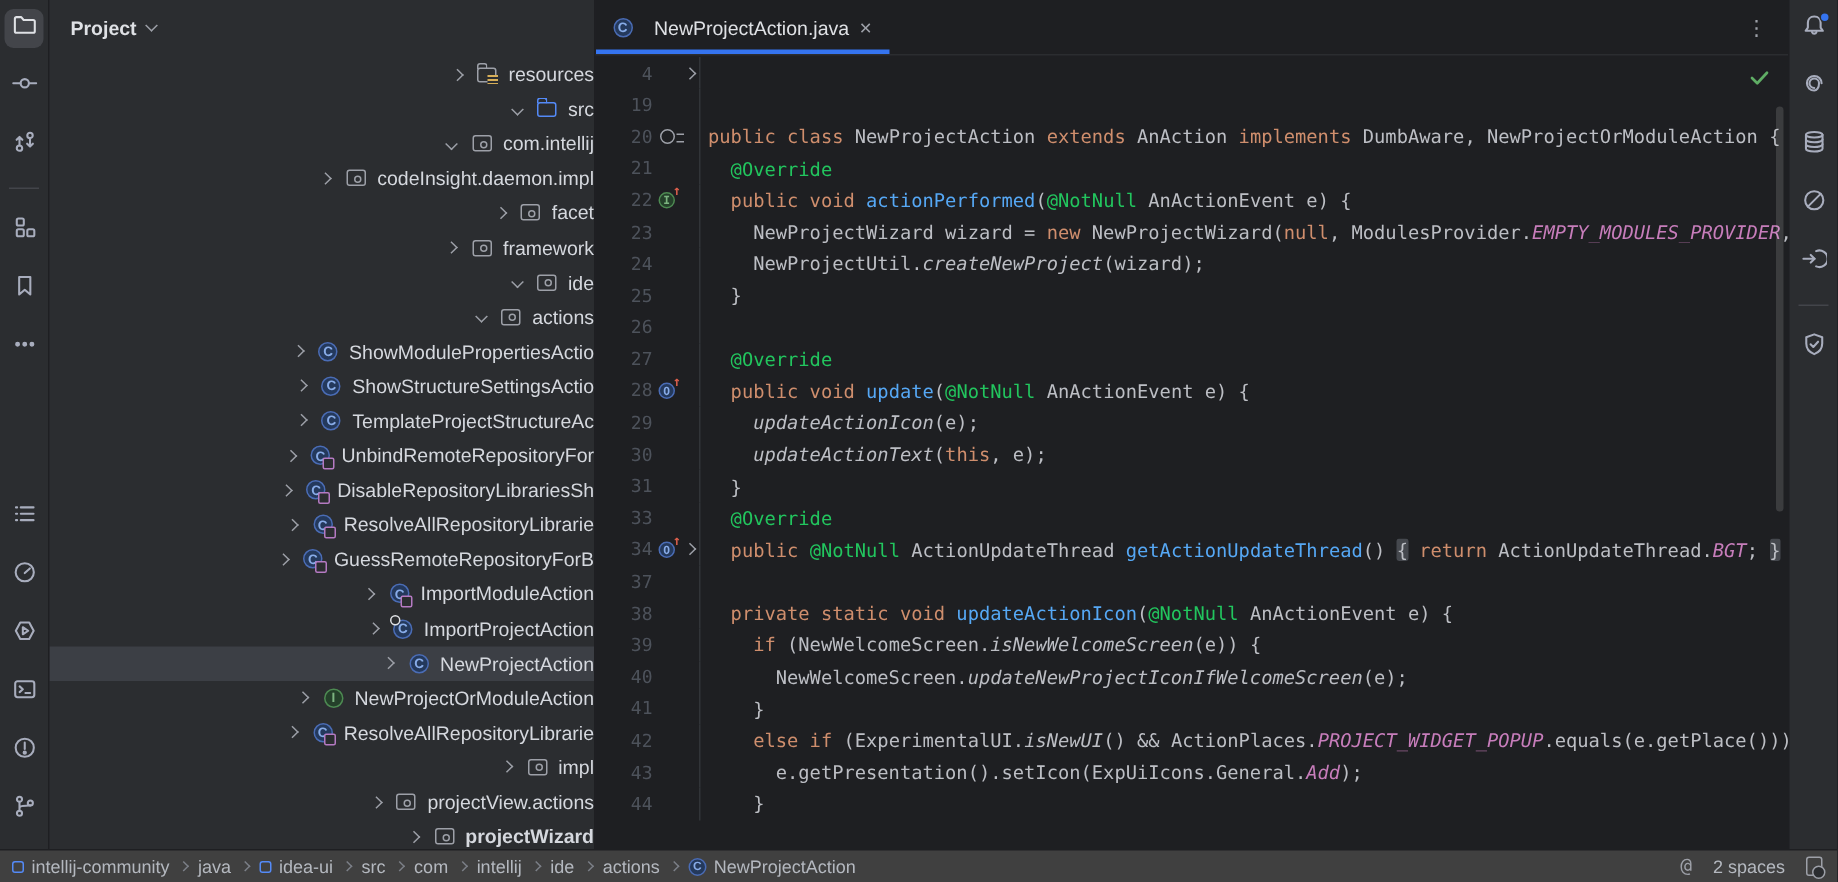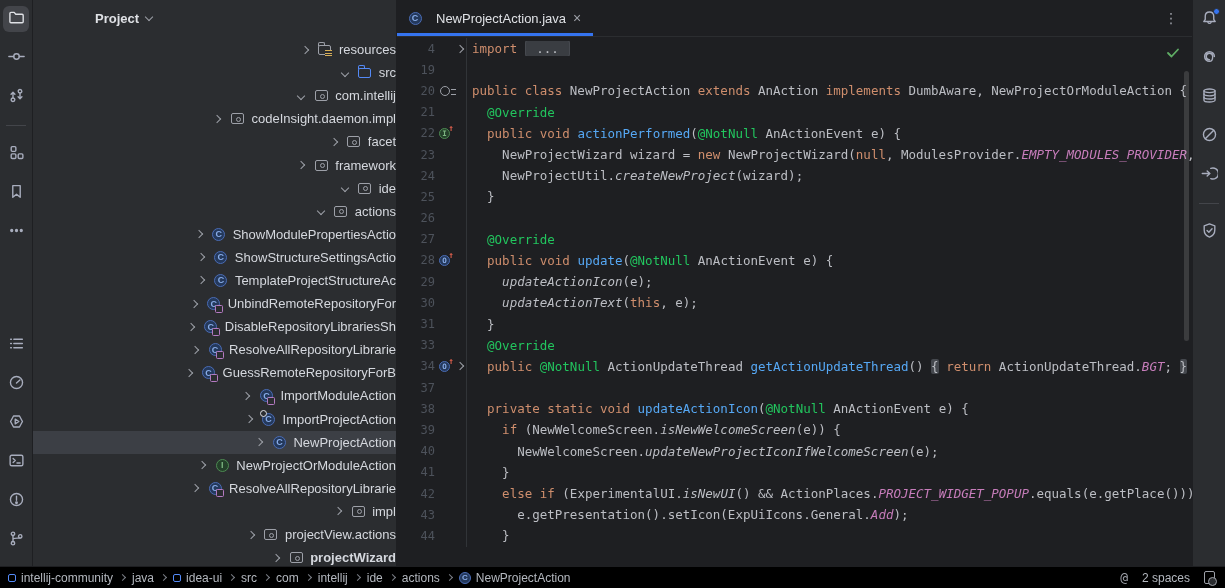--- a/index.html
+++ b/index.html
@@ -20,21 +20,21 @@
   .abtn.sel svg { stroke:#dfe1e5; }
   .adiv { width:20px; height:1px; background:#43454a; margin:2px 0 15px 0; }
   .aspacer { flex:1; }
   .dot-badge { position:absolute; top:2px; right:2px; width:7px; height:7px; border-radius:50%;
     background:#3574f0; border:1.5px solid #2b2d30; }
 
   
   .proj { width:364px; background:#2b2d30; border-right:1px solid #1e1f22; display:flex;
     flex-direction:column; flex:none; min-width:0; }
   .proj-head { height:36px; display:flex; align-items:center; padding-left:14px; gap:7px; flex:none; }
-  .proj-title { font-weight:bold; font-size:13px; color:#dfe1e5;margin-left:48px; }
+  .proj-title { font-weight:bold; font-size:13px; color:#dfe1e5; }
   .tree { flex:1; overflow:hidden; padding-top:2px; }
   .trow { height:23.1px; display:flex; align-items:center; white-space:nowrap; overflow:hidden;
     font-size:13px; color:#d5d8de; cursor:pointer;justify-content:flex-end; }
   .trow.sel { background:#3c3f45; }
   .chev { width:6px; height:6px; border-right:1.4px solid #9da0a8; border-bottom:1.4px solid #9da0a8;
     flex:none; margin-right:9px; }
   .chev.r { transform:rotate(-45deg); }
   .chev.d { transform:rotate(45deg); }
   .ti { width:16px; height:16px; margin-right:6px; flex:none; position:relative;
     display:flex; align-items:center; justify-content:center; }
@@ -92,21 +92,21 @@
     display:flex; align-items:center; justify-content:center; position:relative; }
   .gi-sub { border:1.3px solid #9da0a8; width:10px; height:10px; }
   .gi-sub::after { content:""; position:absolute; left:10px; top:2px; width:5px; height:4px;
     border-top:1.3px solid #9da0a8; border-bottom:1.3px solid #9da0a8; }
   .gi-iface { border:1.2px solid #4d8a52; color:#7cb480; background:#24402a; }
   .gi-over { border:1.2px solid #4a6cb5; color:#88ace8; background:#24395c; }
   .gi-iface::after, .gi-over::after { content:"\2191"; position:absolute; top:-6px; right:-5px;
     color:#e0604d; font-size:9px; font-weight:bold; font-style:normal; }
 
   
-  .status { height:22px; background:#000000; border-top:1px solid #1e1f22; display:flex;
+  .status { height:22px; background:#404040; border-top:1px solid #1e1f22; display:flex;
     align-items:center; padding:0 10px 0 8px; font-size:12px; color:#b4b8bf; flex:none;text-align:center; }
   .crumbs { display:flex; align-items:center; gap:7px; overflow:hidden; }
   .crumb { display:flex; align-items:center; gap:5px; cursor:pointer; }
   .csep { width:5px; height:5px; border-right:1.3px solid #7b7f87; border-bottom:1.3px solid #7b7f87;
     transform:rotate(-45deg); flex:none; }
   .mod-ic { width:8px; height:8px; border:1.4px solid #548af7; border-radius:2px; flex:none; }
   .mini-class { width:12px; height:12px; font-size:8px; }
   .sright { margin-left:auto; display:flex; align-items:center; gap:14px; }
   .at-ic { font-size:13px; color:#9da0a8; font-family:"DejaVu Sans Mono",monospace; }
   .doc-ic { width:11px; height:13px; border:1.3px solid #9da0a8; border-radius:2px; position:relative; }
@@ -383,21 +383,21 @@
           <span class="ti">
               <span class="cicon ci-class">C</span>
             </span>
           <span class="tab-title">NewProjectAction.java</span>
           <span class="tab-close">×</span>
         </div>
         <div class="kebab">⋮</div>
       </div>
       <div class="code-wrap">
         <div>
-            <div class="cline"><span class="lnum">4</span><span class="gslot"></span><span class="fslot"><span class="chev r"></span></span><span class="ctext"><span class="tk-kw">import </span><span class="tk-foldb"> ... </span></span></div>
+            <div class="cline"><span class="lnum">4</span><span class="gslot"></span><span class="fslot"><span class="chev r"></span></span></div>
             <div class="cline"><span class="lnum">19</span><span class="gslot"></span><span class="fslot"></span><span class="ctext"></span></div>
             <div class="cline"><span class="lnum">20</span><span class="gslot"><span class="gi gi-sub"></span></span><span class="fslot"></span><span class="ctext"><span class="tk-kw">public class </span><span class="tk-pl">NewProjectAction </span><span class="tk-kw">extends </span><span class="tk-pl">AnAction </span><span class="tk-kw">implements </span><span class="tk-pl">DumbAware, NewProjectOrModuleAction {</span></span></div>
             <div class="cline"><span class="lnum">21</span><span class="gslot"></span><span class="fslot"></span><span class="ctext"><span class="tk-pl">  </span><span class="tk-ann">@Override</span></span></div>
             <div class="cline"><span class="lnum">22</span><span class="gslot"><span class="gi gi-iface">I</span></span><span class="fslot"></span><span class="ctext"><span class="tk-pl">  </span><span class="tk-kw">public void </span><span class="tk-md">actionPerformed</span><span class="tk-pl">(</span><span class="tk-ann">@NotNull</span><span class="tk-pl"> AnActionEvent e) {</span></span></div>
             <div class="cline"><span class="lnum">23</span><span class="gslot"></span><span class="fslot"></span><span class="ctext"><span class="tk-pl">    NewProjectWizard wizard = </span><span class="tk-kw">new </span><span class="tk-pl">NewProjectWizard(</span><span class="tk-kw">null</span><span class="tk-pl">, ModulesProvider.</span><span class="tk-fld">EMPTY_MODULES_PROVIDER</span><span class="tk-pl">,</span></span></div>
             <div class="cline"><span class="lnum">24</span><span class="gslot"></span><span class="fslot"></span><span class="ctext"><span class="tk-pl">    NewProjectUtil.</span><span class="tk-sm">createNewProject</span><span class="tk-pl">(wizard);</span></span></div>
             <div class="cline"><span class="lnum">25</span><span class="gslot"></span><span class="fslot"></span><span class="ctext"><span class="tk-pl">  }</span></span></div>
             <div class="cline"><span class="lnum">26</span><span class="gslot"></span><span class="fslot"></span><span class="ctext"></span></div>
             <div class="cline"><span class="lnum">27</span><span class="gslot"></span><span class="fslot"></span><span class="ctext"><span class="tk-pl">  </span><span class="tk-ann">@Override</span></span></div>
             <div class="cline"><span class="lnum">28</span><span class="gslot"><span class="gi gi-over">O</span></span><span class="fslot"></span><span class="ctext"><span class="tk-pl">  </span><span class="tk-kw">public void </span><span class="tk-md">update</span><span class="tk-pl">(</span><span class="tk-ann">@NotNull</span><span class="tk-pl"> AnActionEvent e) {</span></span></div>

